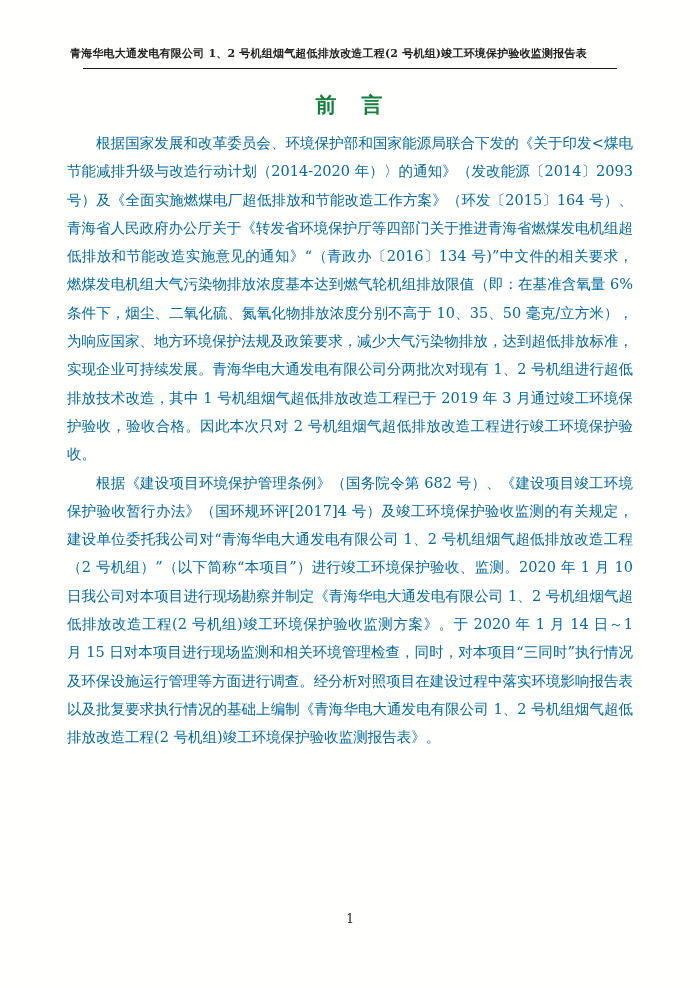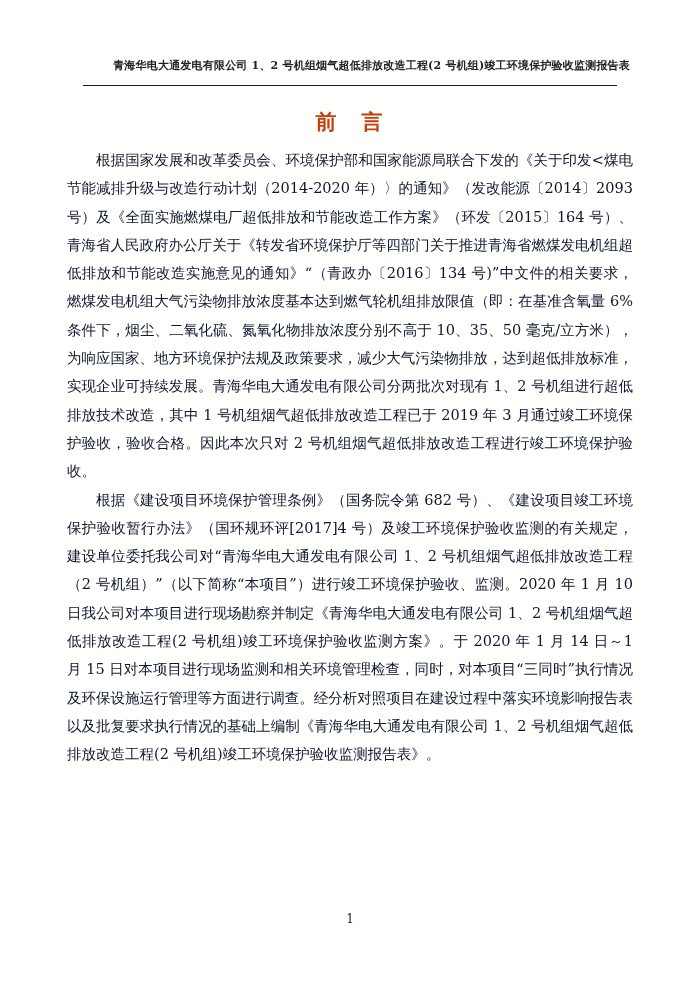--- a/index.html
+++ b/index.html
@@ -14,49 +14,49 @@
     margin: 0 auto;
     background: #fffffe;
     color: #1c1c1c;
     font-family: "DejaVu Serif", "Liberation Serif", serif;
     overflow: hidden;
     box-sizing: border-box;
   }
   .doc-header {
     padding-top: 46px;
     width: 560px;
-    margin: 12px auto;
-    text-align: right;
+    margin: 0 auto;
+    text-align: left;
     font-size: 11px;
     font-weight: bold;
     letter-spacing: 0.2px;
     color: #222222;
     white-space: nowrap;
   }
   .header-rule {
     width: 534px;
     margin: 7px auto 0 auto;
     border-bottom: 1.6px solid #1a1a1a;
     height: 0;
   }
   .doc-title {
     margin: 22px 0 10px 0;
     text-align: center;
     font-size: 21px;
     font-weight: bold;
     letter-spacing: 2px;
-    color: #c2410c;
+    color: #15803d;
   }
   .doc-body {
     width: 566px;
     margin: 0 auto;
     font-size: 14.5px;
     line-height: 28.3px;
     text-align: justify;
-    color: #0f172a;
+    color: #0369a1;
   }
   .doc-body p {
     margin: 0;
     text-indent: 2em;
   }
   .page-number {
     position: absolute;
     bottom: 62px;
     left: 0;
     width: 100%;

